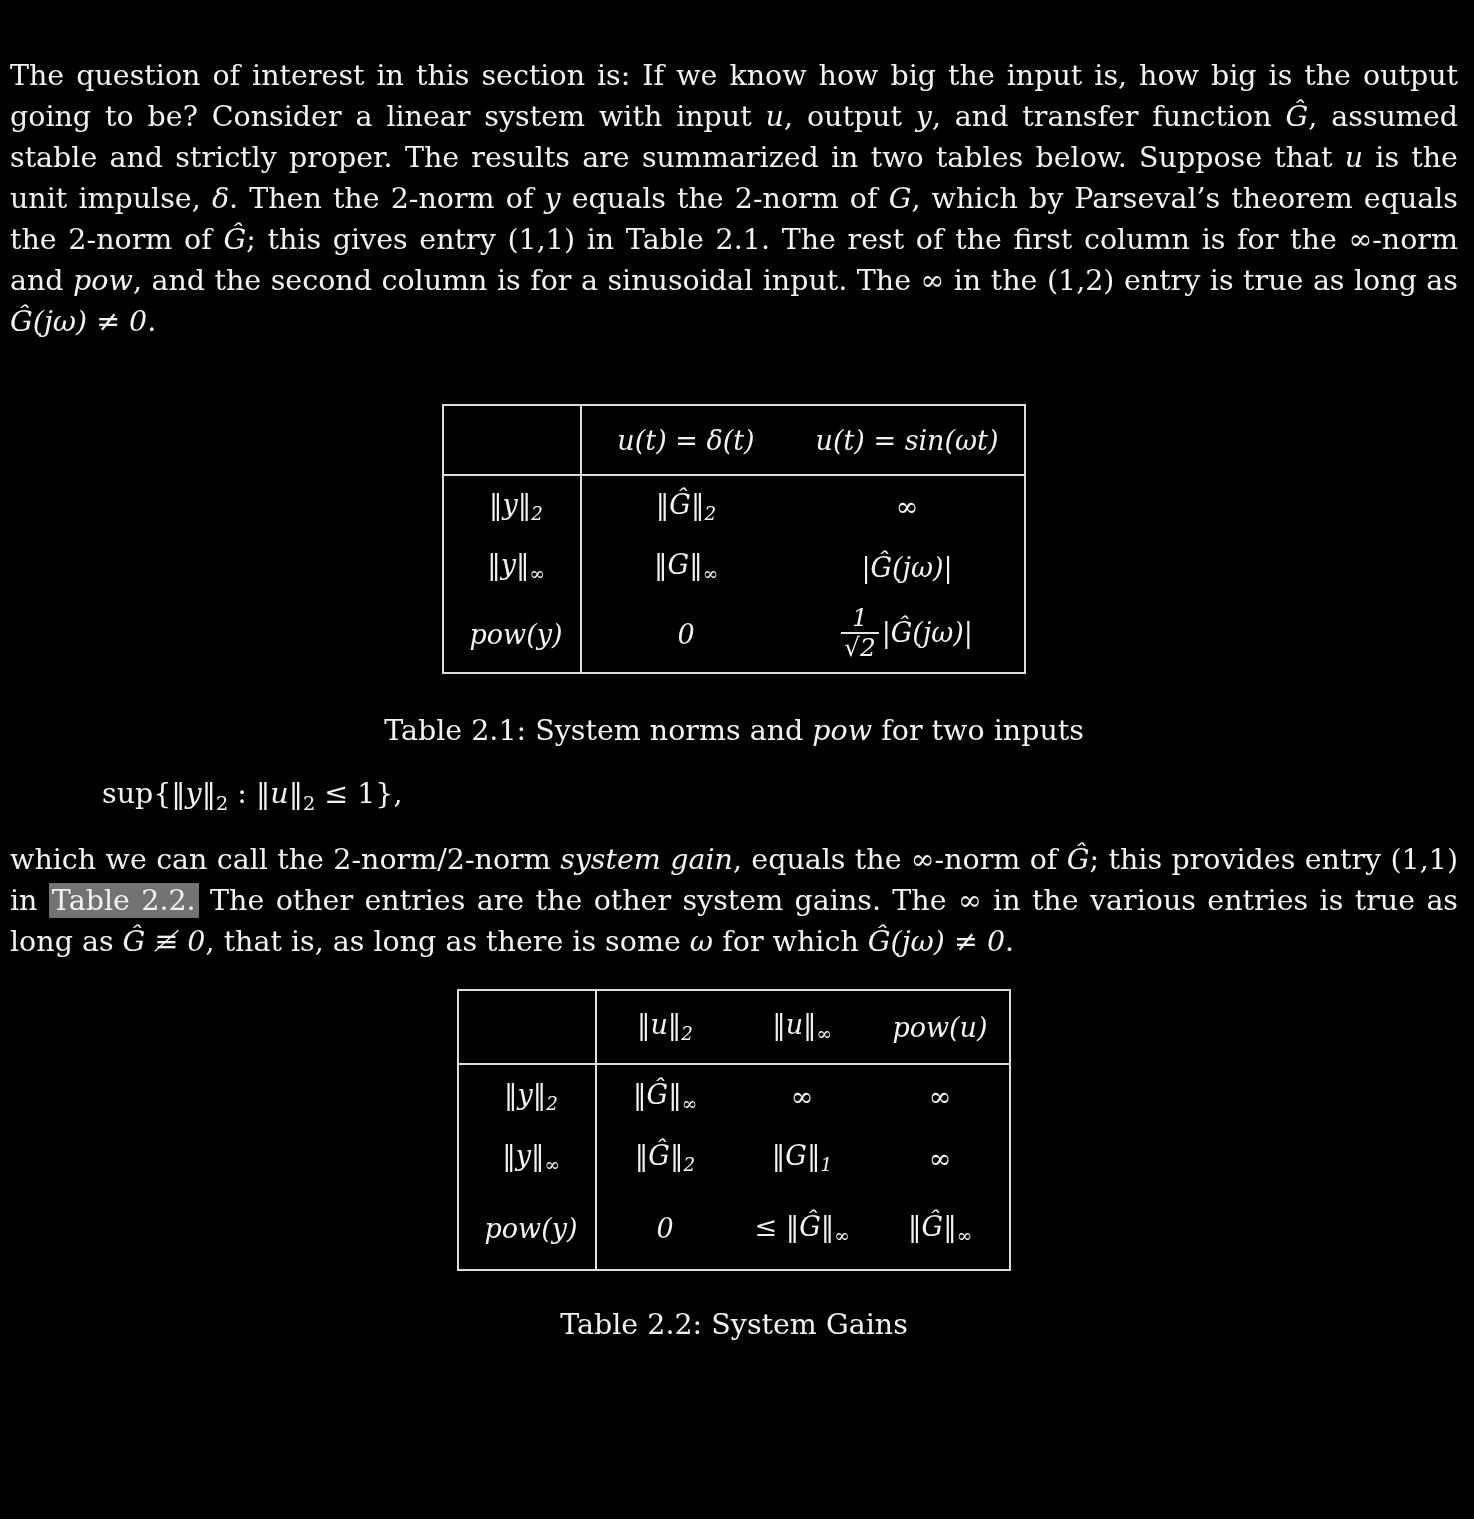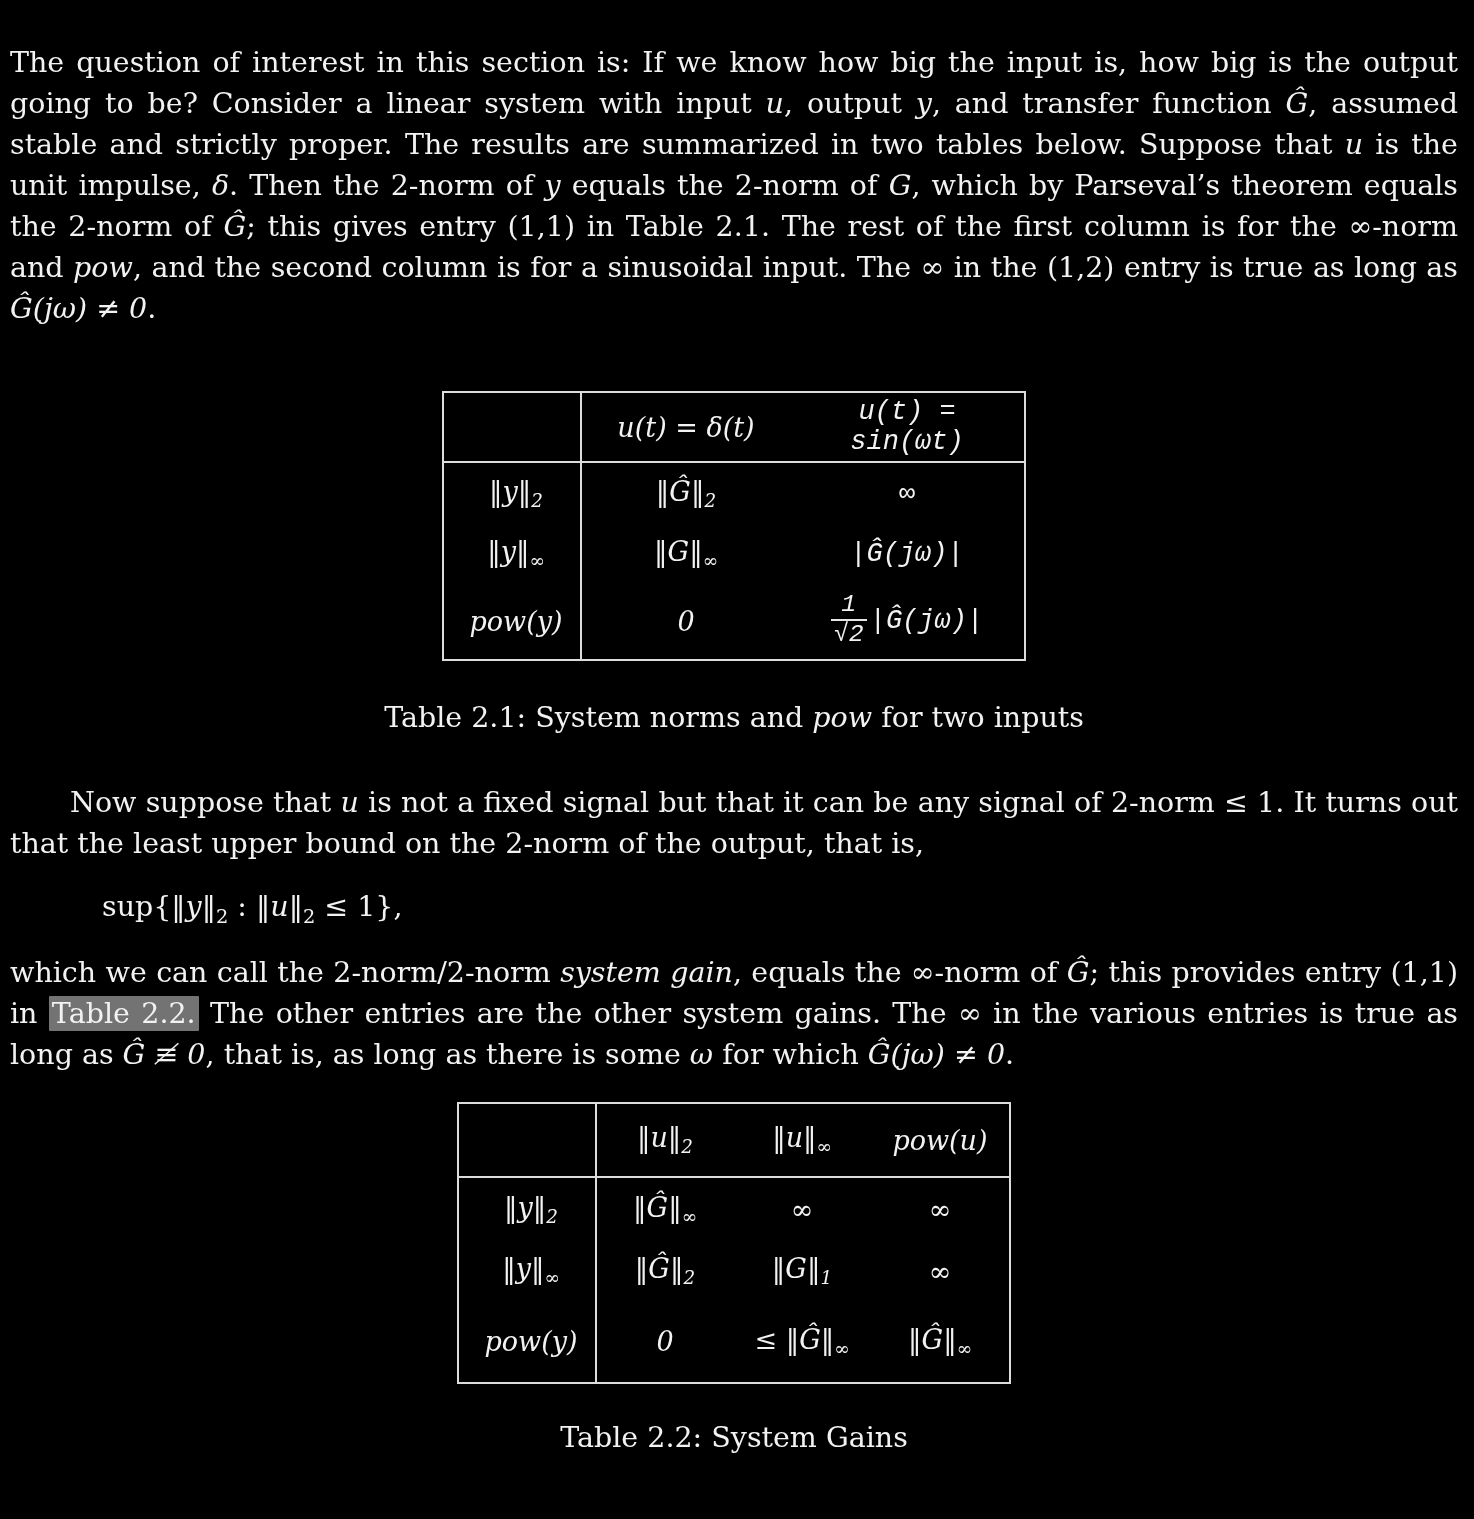--- a/index.html
+++ b/index.html
@@ -5,39 +5,39 @@
   html,body{margin:0;padding:0;}
   body{
     width:1474px;height:1519px;overflow:hidden;
     background:#000;color:#f2f2f2;
     font-family:"DejaVu Serif", serif;
   }
   .page{padding:10px 16px 0 10px;}
   .section-heading{font-size:40px;font-weight:bold;color:#fff;margin:8px 0 0 6px;white-space:nowrap;}
   .section-heading .secnum{margin-right:36px;}
   p{font-size:28.5px;line-height:41px;text-align:justify;margin:0;color:#f2f2f2;}
-  .p1{margin-top:32px;}
+  .p1{margin-top:45px;}
   .p2{margin-top:44px;text-indent:60px;}
   .eqline{margin:22px 0 0 92px;font-size:28.5px;line-height:41px;}
   .p3{margin-top:25px;}
   .it{font-style:italic;}
   .sub{vertical-align:sub;font-size:0.68em;line-height:0;}
   .hl{background:#737373;padding:1px 3px;border-radius:1px;}
   .tablewrap{display:flex;justify-content:center;}
   .tw1{margin-top:62px;}
   .tw2{margin-top:27px;}
   table{border-collapse:collapse;border:2px solid #dcdcdc;font-size:27px;table-layout:fixed;}
   td{text-align:center;padding:0 8px;vertical-align:middle;}
   td.rowlabel{text-align:center;padding-left:16px;border-right:2px solid #dcdcdc;}
   tr.hdr td{border-bottom:2px solid #dcdcdc;}
   .math{font-style:italic;}
   sub{font-size:0.68em;}
   .t1 .c1{width:112px;}
   .t1 .c2{width:192px;}
-  .t1 .c3{width:218px;font-family:Liberation Mono, monospace;}
+  .t1 .c3{width:218px;}
   .t1 tr.hdr{height:70px;}
   .t1 tr.r1{height:62px;}
   .t1 tr.r2{height:60px;}
   .t1 tr.r3{height:76px;}
   .t2 .c1{width:112px;}
   .t2 .c2{width:120px;}
   .t2 .c3{width:122px;}
   .t2 .c4{width:122px;}
   .t2 tr.hdr{height:74px;padding-left:34px;}
   .t2 tr.r1{height:64px;}
@@ -85,21 +85,20 @@
                 <span class="den">√2</span>
               </span><span>|Ĝ(jω)|</span>
         </td>
       </tr>
     </tbody>
       </table>
   </div>
 
   <p class="caption cap1"><span>Table 2.1: System norms and </span><span class="it">pow</span><span> for two inputs</span></p>
 
-  <p class="p2"><span>Now suppose that </span><span class="it">u</span><span> is not a fixed signal but that it can be any signal of 2-norm ≤ 1. It turns out that the least upper bound on the 2-norm of the output, that is,</span></p>
 
   <div class="eqline"><span>sup{‖</span><span class="it">y</span><span>‖</span><span class="sub">2</span><span> : ‖</span><span class="it">u</span><span>‖</span><span class="sub">2</span><span> ≤ 1},</span></div>
 
   <p class="p3"><span>which we can call the 2-norm/2-norm </span><span class="it">system gain</span><span>, equals the ∞-norm of </span><span class="it">Ĝ</span><span>; this provides entry (1,1) in </span><span class="hl">Table 2.2.</span><span> The other entries are the other system gains. The ∞ in the various entries is true as long as </span><span class="it">Ĝ ≢ 0</span><span>, that is, as long as there is some </span><span class="it">ω</span><span> for which </span><span class="it">Ĝ(jω) ≠ 0</span><span>.</span></p>
 
   <div class="tablewrap tw2">
     <table class="t2">
       <tbody>
           <tr class="hdr">
         <td class="rowlabel c1"></td>

